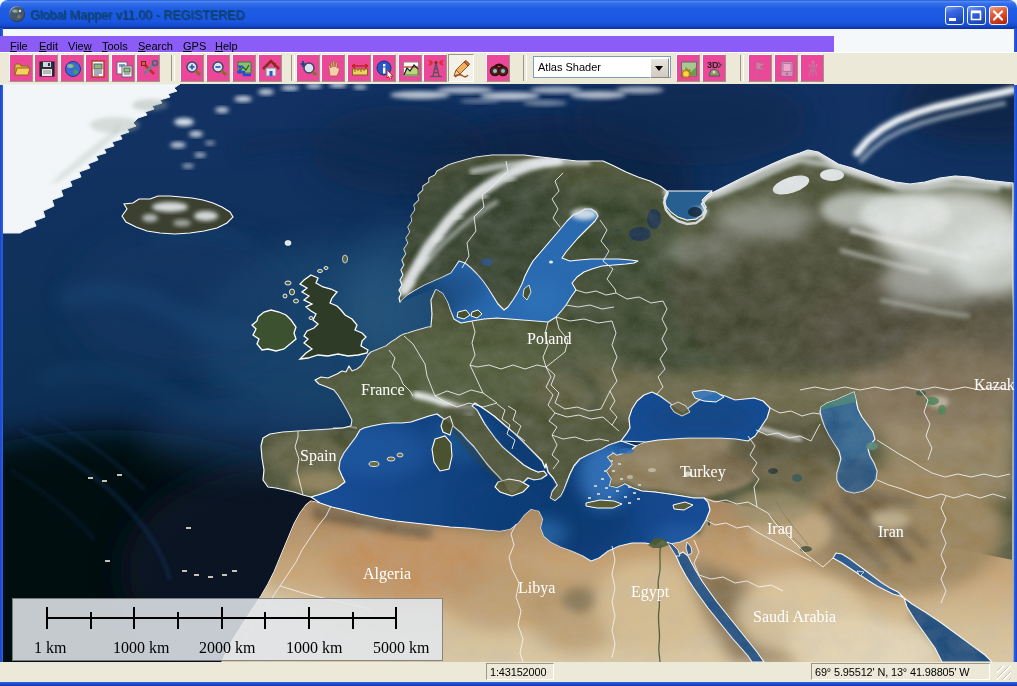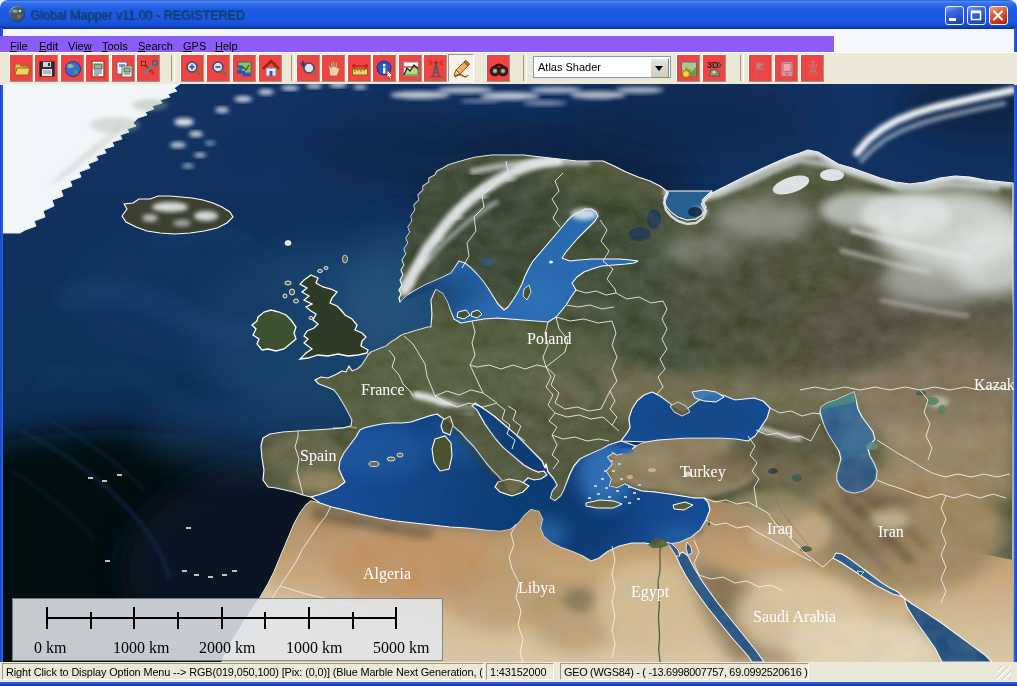--- a/index.html
+++ b/index.html
@@ -17,21 +17,21 @@
 background:radial-gradient(circle at 5px 4px,#c8d4e4 0%,#68809c 30%,#32465c 60%,#141f2c 100%)}
 .tbtn{top:6px;width:19px;height:19px;border-radius:3px;border:1px solid #eef4ff;box-sizing:border-box}
 #bmin{left:945px}.bblue{background:linear-gradient(160deg,#7da1f5 0%,#3b68e0 30%,#2350c8 70%,#1a3f9f 100%)}
 #bmax{left:967px}
 #bclose{left:989px;background:linear-gradient(160deg,#f0a088 0%,#e0603a 35%,#cc3a1b 70%,#a32507 100%)}
 
 #menubar{left:0;top:36px;width:834px;height:23px;background:#8b5cf6}
 .mi{position:absolute;top:4px;font-size:11px;color:#000}
 
 #toolbar{left:0;top:52px;width:1017px;height:32px;background:#ece9d8;border-top:1px solid #fff}
-.tbb{position:absolute;top:1px;width:24px;height:28px;background:#ef4444;border:1px solid;border-color:#fff #9d9784 #9d9784 #fff;box-sizing:border-box}
+.tbb{position:absolute;top:1px;width:24px;height:28px;background:#ec4899;border:1px solid;border-color:#fff #9d9784 #9d9784 #fff;box-sizing:border-box}
 .tbbp{border-color:#9d9784 #fff #fff #9d9784;background:#f4f2e8}
 .tbb svg{position:absolute;left:2px;top:4px}
 .sep{position:absolute;top:2px;width:2px;height:26px;border-left:1px solid #9d9784;border-right:1px solid #fff}
 #combo{position:absolute;left:533px;top:3px;width:138px;height:22px;background:#fff;border:1px solid #7f9db9;box-sizing:border-box;font-size:11px}
 #combo span{position:absolute;left:4px;top:4px}
 #cbtn{position:absolute;right:1px;top:1px;width:17px;height:18px;background:linear-gradient(180deg,#e8e6df,#cfcbc0);border:1px solid #fff;border-right-color:#888;border-bottom-color:#888}
 #cbtn:after{content:"";position:absolute;left:4px;top:7px;border:4px solid transparent;border-top:5px solid #000}
 
 #status{left:0;top:662px;width:1017px;height:20px;background:#ece9d8;font-size:10.9px;letter-spacing:-0.12px;color:#000}
 .sp{position:absolute;top:1px;height:17px;border:1px solid;border-color:#9d9784 #fff #fff #9d9784;box-sizing:border-box;white-space:nowrap;overflow:hidden;padding:2px 3px 0 3px}
@@ -659,25 +659,24 @@
 <line x1="34" y1="8" x2="34" y2="30" stroke="#000" stroke-width="2"></line>
 <line x1="121" y1="8" x2="121" y2="30" stroke="#000" stroke-width="2"></line>
 <line x1="209" y1="8" x2="209" y2="30" stroke="#000" stroke-width="2"></line>
 <line x1="296" y1="8" x2="296" y2="30" stroke="#000" stroke-width="2"></line>
 <line x1="383" y1="8" x2="383" y2="30" stroke="#000" stroke-width="2"></line>
 <line x1="78" y1="13" x2="78" y2="30" stroke="#000" stroke-width="2"></line>
 <line x1="165" y1="13" x2="165" y2="30" stroke="#000" stroke-width="2"></line>
 <line x1="252" y1="13" x2="252" y2="30" stroke="#000" stroke-width="2"></line>
 <line x1="340" y1="13" x2="340" y2="30" stroke="#000" stroke-width="2"></line>
 </svg>
-<span class="sklabel" style="left:21px">0 km</span>
+<span class="sklabel" style="left:21px">1 km</span>
 <span class="sklabel" style="left:100px">1000 km</span>
 <span class="sklabel" style="left:186px">2000 km</span>
 <span class="sklabel" style="left:273px">1000 km</span>
 <span class="sklabel" style="left:360px">5000 km</span>
 </div>
 </div>
 <div id="status" class="abs">
-<div class="sp" style="left:2px;width:482px">Right Click to Display Option Menu --&gt; RGB(019,050,100) [Pix: (0,0)] (Blue Marble Next Generation, (</div>
 <div class="sp" style="left:486px;width:68px">1:43152000</div>
-<div class="sp" style="left:560px;width:249px;letter-spacing:-0.28px">GEO (WGS84) - ( -13.6998007757, 69.0992520616 )</div>
+<div class="sp" style="left:811px;width:179px">69° 5.95512' N, 13° 41.98805' W</div>
 <div id="grip"></div>
 </div>
 
 </body></html>

